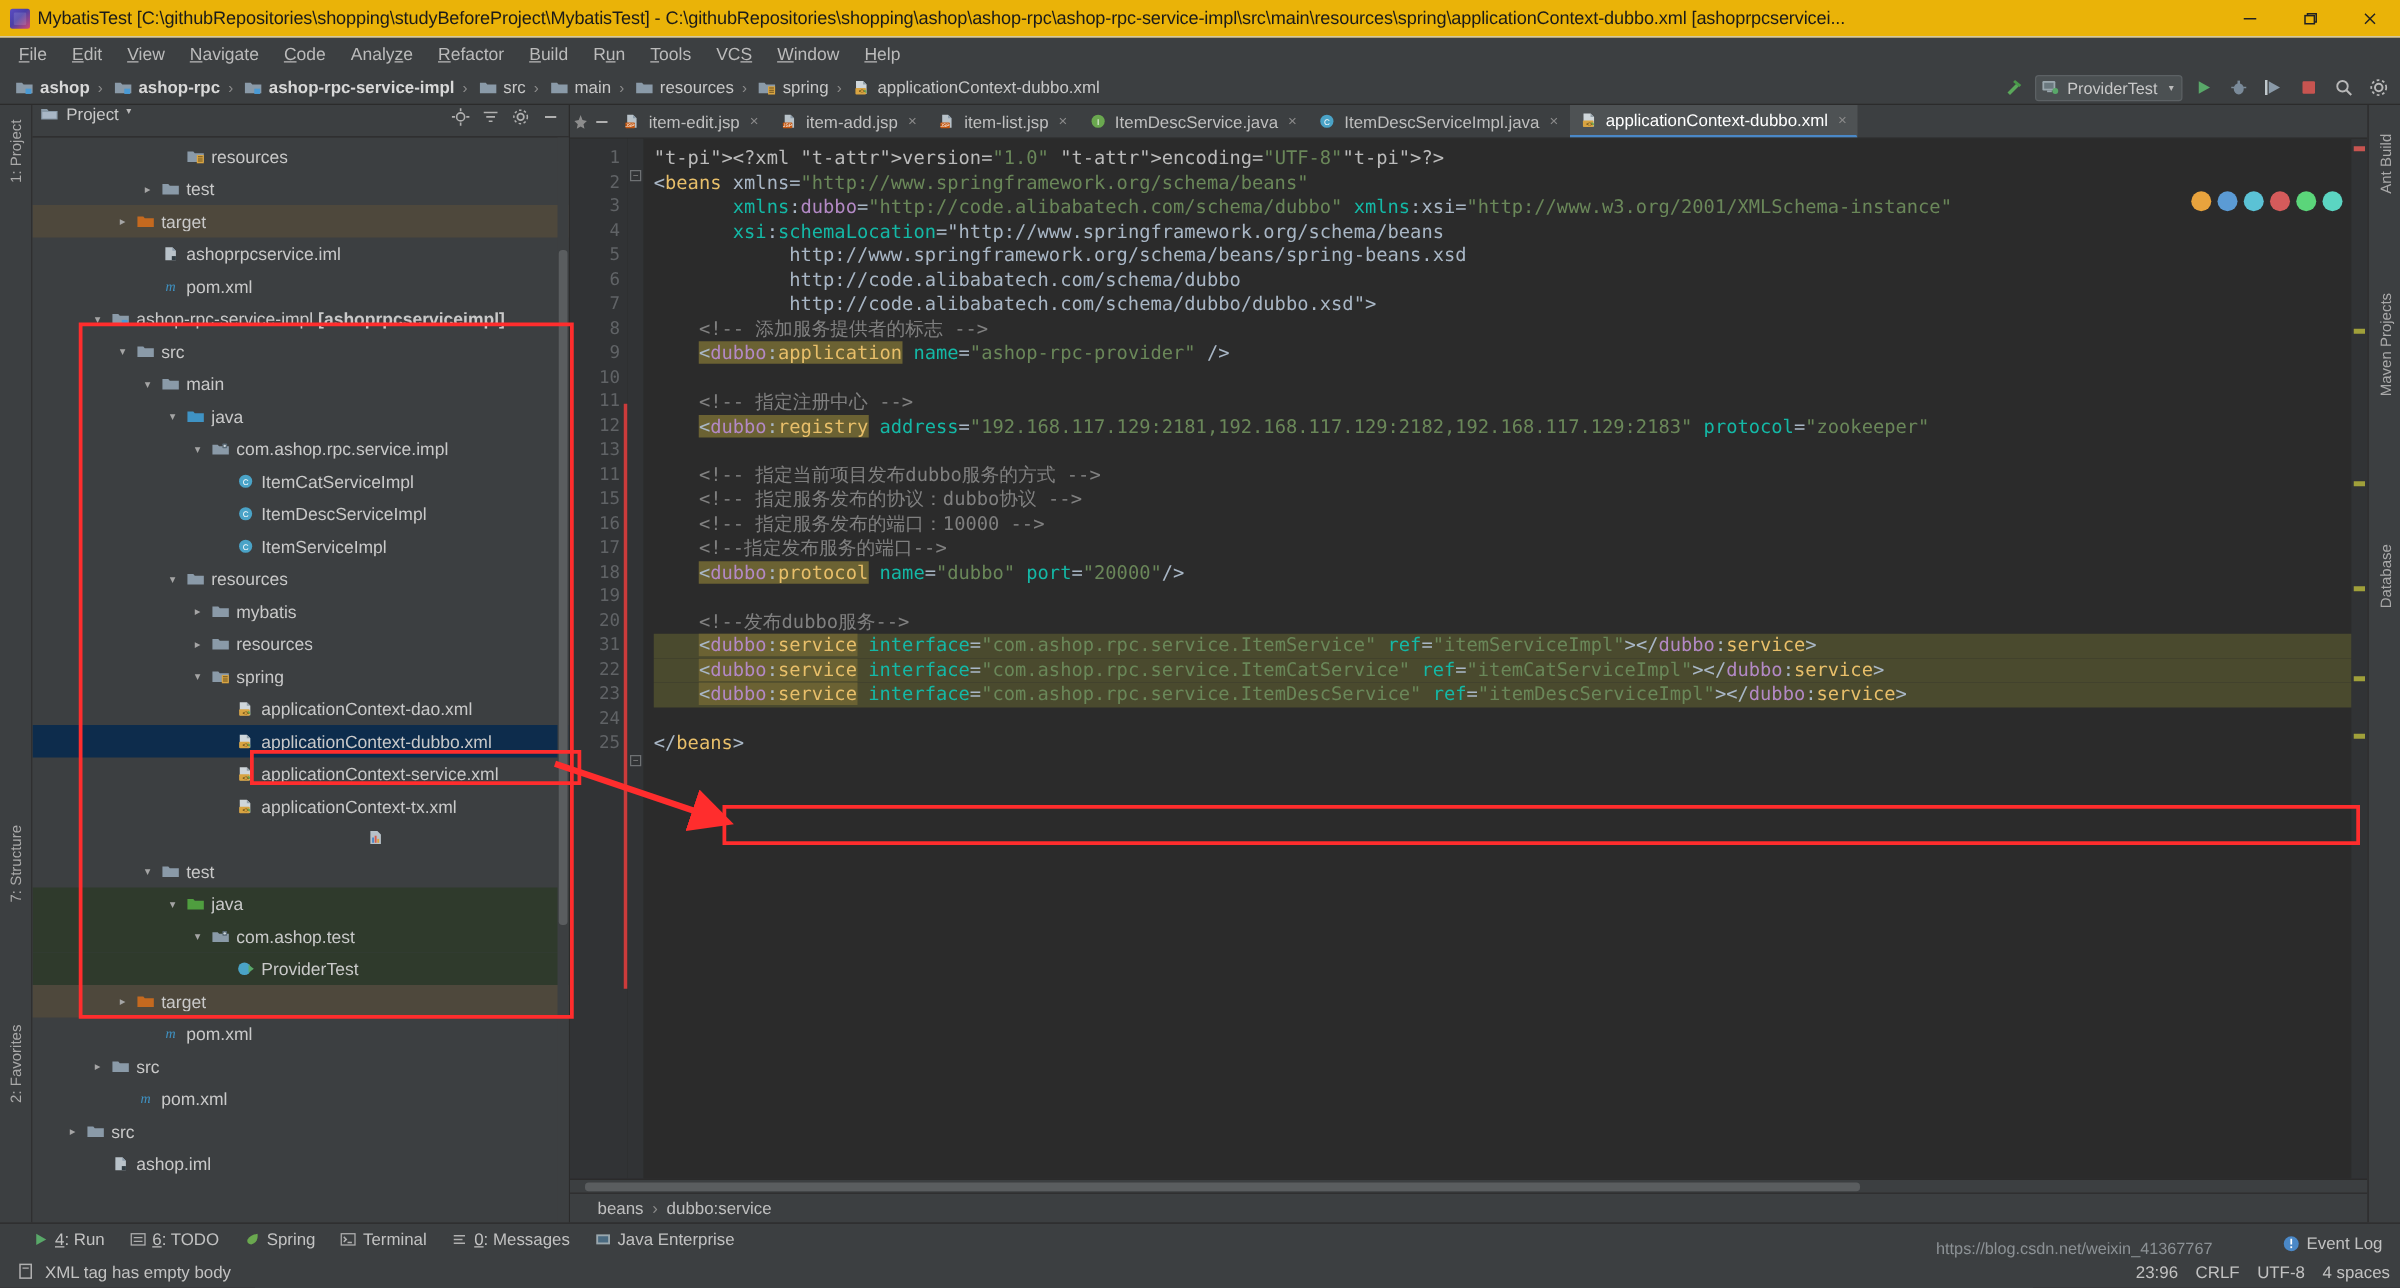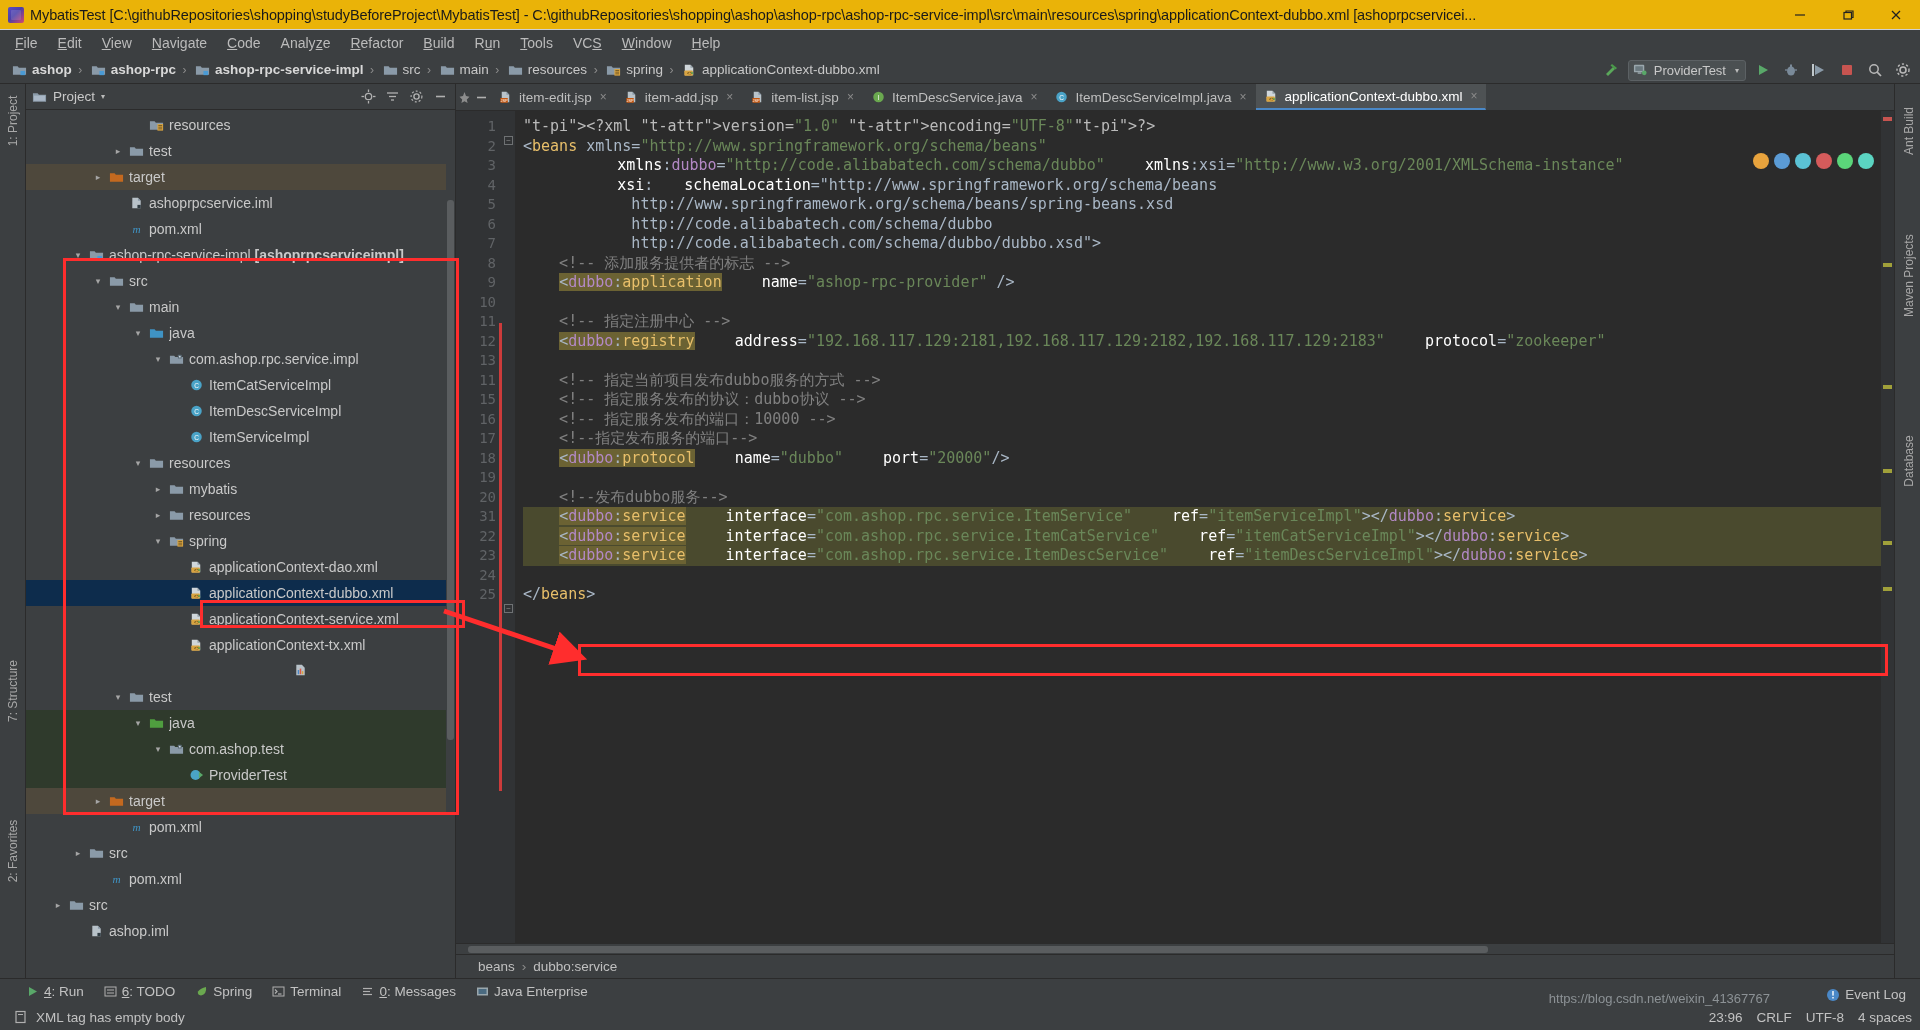--- a/index.html
+++ b/index.html
@@ -96,21 +96,21 @@
 
   
   .rail-right { width: 26px; background: #3c3f41; border-left: 1px solid #2b2b2b; position: relative; flex: 0 0 auto; }
 
   
   .project-panel {
     width: 430px; background: #3c3f41; display: flex; flex-direction: column;
     flex: 0 0 auto; position: relative; border-right: 1px solid #2b2b2b;
   }
   .panel-head {
-    height: 26px; display: flex; align-items: center; gap: 6px;
+    height: 26px; display: flex; gap: 6px;
     padding: 0 6px; border-bottom: 1px solid #2b2b2b; flex: 0 0 auto;
   }
   .panel-head .ph-title { font-size: 13.5px; color: #c9c9c9; }
   .panel-head .ph-caret { font-size: 8px; color: #bbb; }
   .panel-head .spacer { flex: 1 1 auto; }
   .panel-head .ph-btn { width: 18px; height: 18px; display:flex; align-items:center; justify-content:center; }
 
   .tree {
     flex: 1 1 auto; overflow: hidden; position: relative; padding-top: 2px;
     font-size: 14px;
@@ -159,21 +159,21 @@
     line-height: 7px; text-align: center; background: #313335;
   }
   .code {
     flex: 1 1 auto; background: #2b2b2b; position: relative; overflow: hidden;
     font-family: "DejaVu Sans Mono", monospace; font-size: 15px;
     padding-top: 6px; padding-left: 8px;
   }
   .cline { height: 19.5px; line-height: 19.5px; white-space: pre; }
   .t-tag { color: #e8bf6a; }
   .t-ns  { color: #b389c5; }
-  .t-attr{ color: #ffffff; margin-left: 31px; }
+  .t-attr{ color: #14b8a6; }
   .t-val { color: #6a8759; }
   .t-com { color: #808080; }
   .t-plain { color: #a9b7c6; }
   .hl-tag { background: #6b6233; }
   .hl-line{ background: #4a4a2e; }
 
   .scroll-h {
     height: 11px; background: #3c3f41; flex: 0 0 auto; position: relative;
     border-top: 1px solid #2b2b2b;
   }

